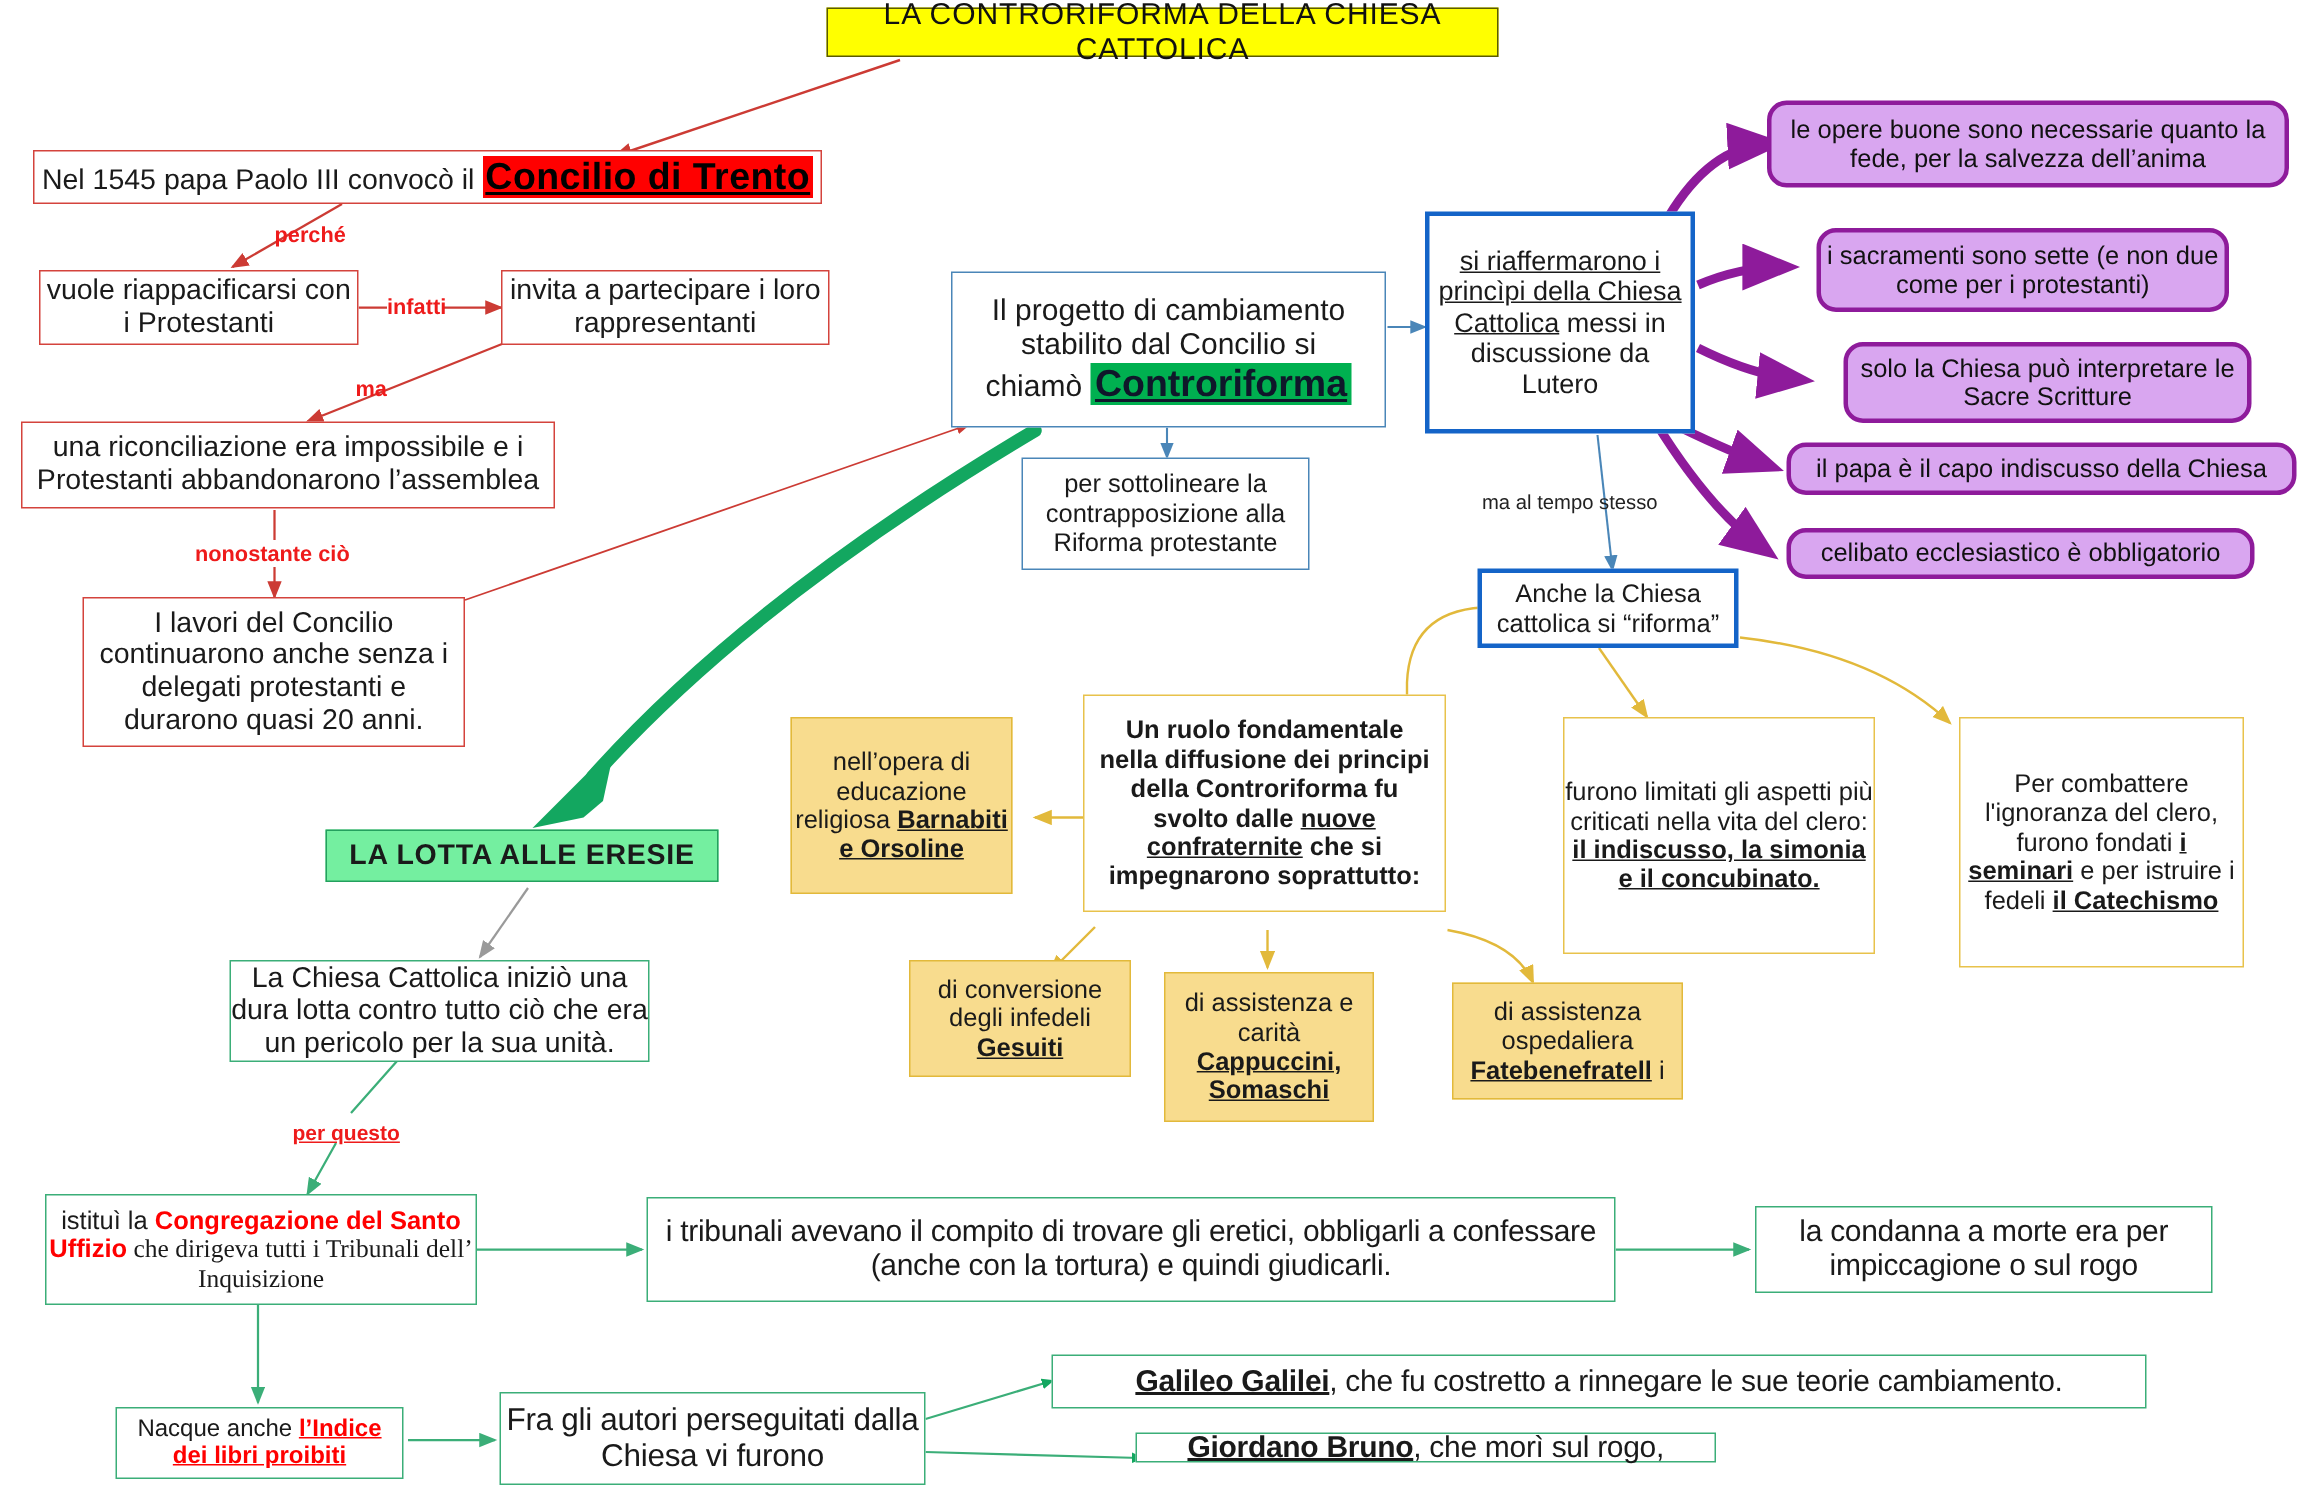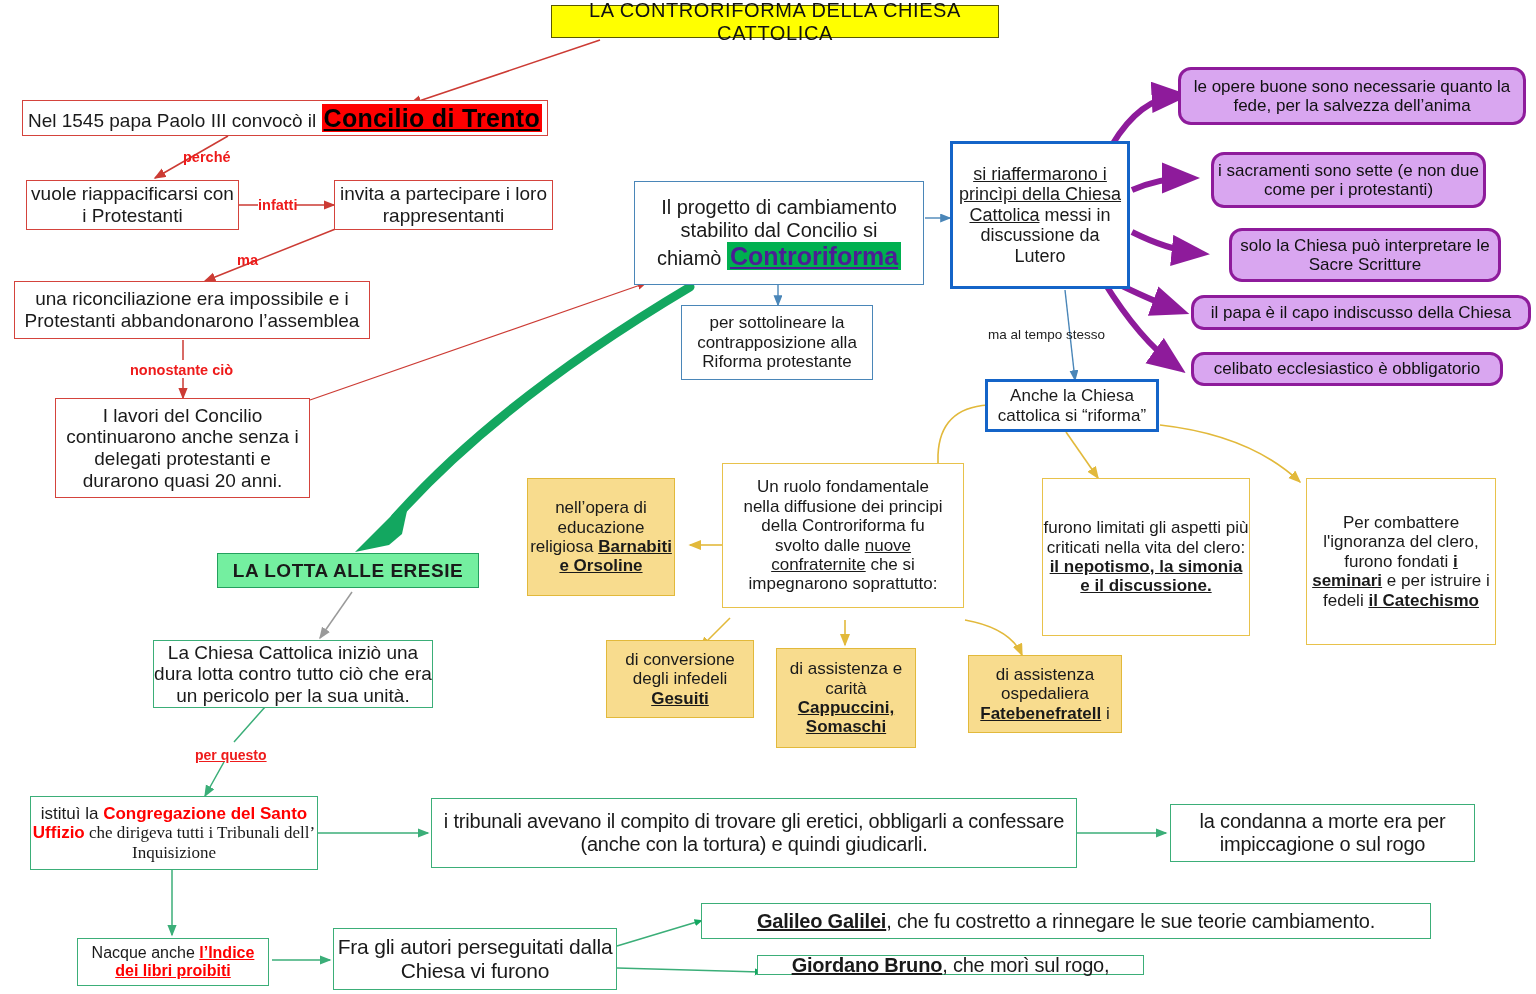--- a/index.html
+++ b/index.html
@@ -29,21 +29,21 @@
 
   .hl-red{
     background:#FF0000;color:#000;font-weight:bold;font-size:25px;
     text-decoration:underline;padding:0 2px;letter-spacing:.3px;
   }
 
   
   .blue-box{background:#fff;border:1.4px solid #4a86b8;font-size:20px;}
   .blue-thick{background:#fff;border:3.6px solid #1464c8;font-size:18px;}
   .hl-green{
-    background:#00B050;color:#4c1d95;font-weight:bold;font-size:25px;
+    background:#00B050;color:#0f172a;font-weight:bold;font-size:25px;
     text-decoration:underline;padding:0 3px;
   }
   .plain-lbl{position:absolute;font-size:13.5px;color:#222;white-space:nowrap;}
 
   
   .purple-box{
     background:#D9A6F0;border:3.4px solid #8E1B9B;border-radius:13px;
     font-size:17px;color:#111;justify-content:flex-end;
   }
 
@@ -212,21 +212,21 @@
   <div class="node purple-box" style="left:1229px;top:228px;width:272px;height:54px;">
     <span class="txt">solo la Chiesa può interpretare le Sacre Scritture</span>
   </div>
   <div class="node purple-box" style="left:1191px;top:295px;width:340px;height:35px;">
     <span class="txt">il papa è il capo indiscusso della Chiesa</span>
   </div>
   <div class="node purple-box" style="left:1191px;top:352px;width:312px;height:34px;">
     <span class="txt">celibato ecclesiastico è obbligatorio</span>
   </div>
 
-  <div class="node yellow-out" style="left:722px;top:463px;width:242px;height:145px;">
+  <div class="node yellow-out" style="left:722px;top:463px;width:242px;height:145px;font-weight:bold;">
     <span class="txt">
       <span>Un ruolo fondamentale</span><br>
       <span>nella diffusione dei principi</span><br>
       <span>della Controriforma fu</span><br>
       <span>svolto dalle </span><u class="ul">nuove</u><br>
       <u class="ul">confraternite</u><span> che si</span><br>
       <span>impegnarono soprattutto:</span>
     </span>
   </div>
 
@@ -253,21 +253,21 @@
 
   <div class="node yellow-fill" style="left:968px;top:655px;width:154px;height:78px;">
     <span class="txt">
       <span>di assistenza ospedaliera</span>
       <b class="ub">Fatebenefratell</b><span> i</span>
     </span>
   </div>
 
   <div class="node yellow-out" style="left:1042px;top:478px;width:208px;height:158px;">
     <span class="txt">
-      <span>furono limitati gli aspetti più criticati nella vita del clero: </span><b class="ub">il nepotismo, la simonia e il discussione.</b>
+      <span>furono limitati gli aspetti più criticati nella vita del clero: </span><b class="ub">il indiscusso, la simonia e il concubinato.</b>
     </span>
   </div>
 
   <div class="node yellow-out" style="left:1306px;top:478px;width:190px;height:167px;">
     <span class="txt">
       <span>Per combattere l'ignoranza del clero, furono fondati </span><b class="ub">i seminari</b><span> e per istruire i fedeli </span><b class="ub">il Catechismo</b>
     </span>
   </div>
 
   <div class="node green-fill" style="left:217px;top:553px;width:262px;height:35px;">

